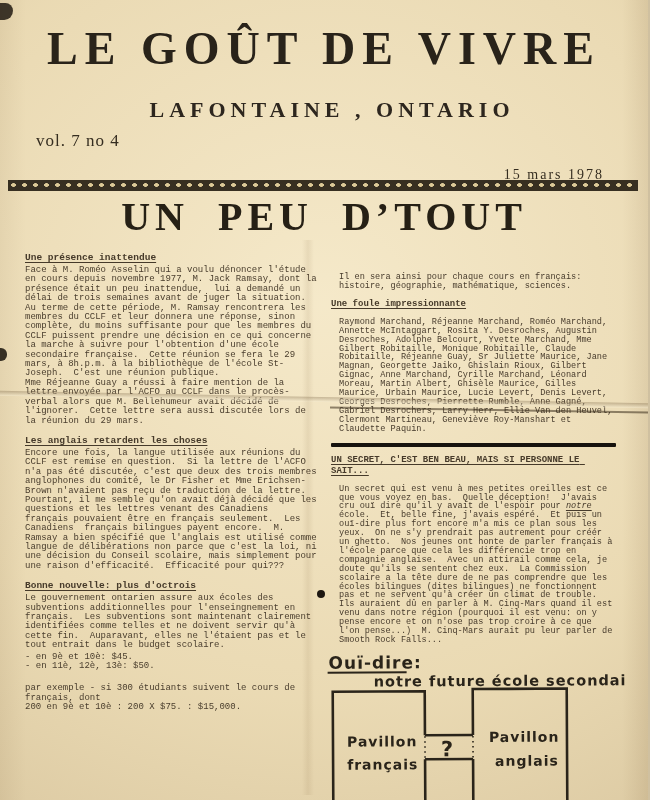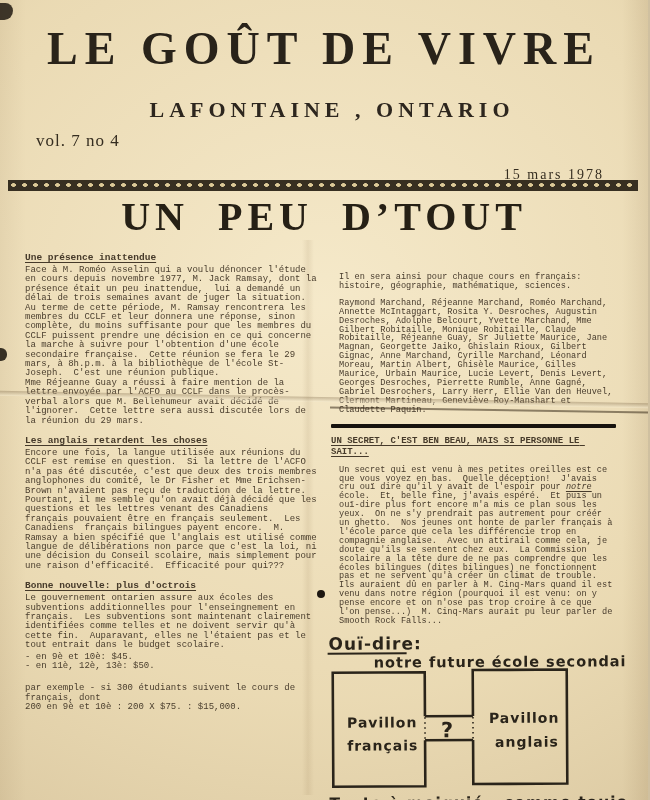--- a/index.html
+++ b/index.html
@@ -144,20 +144,21 @@
       <div class="spacer5"></div>
       <p class="tw tw-body">par exemple - si 300 étudiants suivent le cours de français, dont</p>
       <p class="tw tw-body">200 en 9è et 10è : 200 X $75. : $15,000.</p>
 
     </div>
   </div>
 
   <div class="col-right">
     <p class="tw tw-body">Il en sera ainsi pour chaque cours en français: histoire, géographie, mathématique, sciences.</p>
 
+    <div class="tw tw-heading">Une foule impressionnante</div>
     <p class="tw tw-body">Raymond Marchand, Réjeanne Marchand, Roméo Marchand, Annette McIntaggart, Rosita Y. Desroches, Augustin Desroches, Adolphe Belcourt, Yvette Marchand, Mme Gilbert Robitaille, Monique Robitaille, Claude Robitaille, Réjeanne Guay, Sr Juliette Maurice, Jane Magnan, Georgette Jaiko, Ghislain Rioux, Gilbert Gignac, Anne Marchand, Cyrille Marchand, Léonard Moreau, Martin Albert, Ghisèle Maurice, Gilles Maurice, Urbain Maurice, Lucie Levert, Denis Levert, Georges Desroches, Pierrette Rumble, Anne Gagné, Gabriel Desrochers, Larry Herr, Ellie Van den Heuvel, Clermont Martineau, Geneviève Roy-Manshart et Claudette Paquin.</p>
 
     <div class="separator-bar"></div>
 
     <div class="tw tw-heading">UN SECRET, C'EST BEN BEAU, MAIS SI PERSONNE LE SAIT...</div>
     <p class="tw tw-body"><span>Un secret qui est venu à mes petites oreilles est ce que vous voyez en bas.  Quelle déception!  J'avais cru ouï dire qu'il y avait de l'espoir pour </span><span class="u-inline">notre</span><span> école.  Et, belle fine, j'avais espéré.  Et puis un ouï-dire plus fort encore m'a mis ce plan sous les yeux.  On ne s'y prendrait pas autrement pour créér un ghetto.  Nos jeunes ont honte de parler français à l'école parce que cela les différencie trop en compagnie anglaise.  Avec un attirail comme cela, je doute qu'ils se sentent chez eux.  La Commission scolaire a la tête dure de ne pas comprendre que les écoles bilingues (dites bilingues) ne fonctionnent pas et ne servent qu'à créer un climat de trouble.  Ils auraient dû en parler à M. Cinq-Mars quand il est venu dans notre région (pourquoi il est venu: on y pense encore et on n'ose pas trop croire à ce que l'on pense...)  M. Cinq-Mars aurait pu leur parler de Smooth Rock Falls...</span></p>
 
     <svg class="sketch" width="300" height="183" viewBox="0 0 300 183">
       <text class="hand" x="2" y="15" font-size="17" letter-spacing="1">Ouï-dire:</text>
       <line x1="1" y1="19" x2="80" y2="19" stroke="#2a241a" stroke-width="2"></line>

